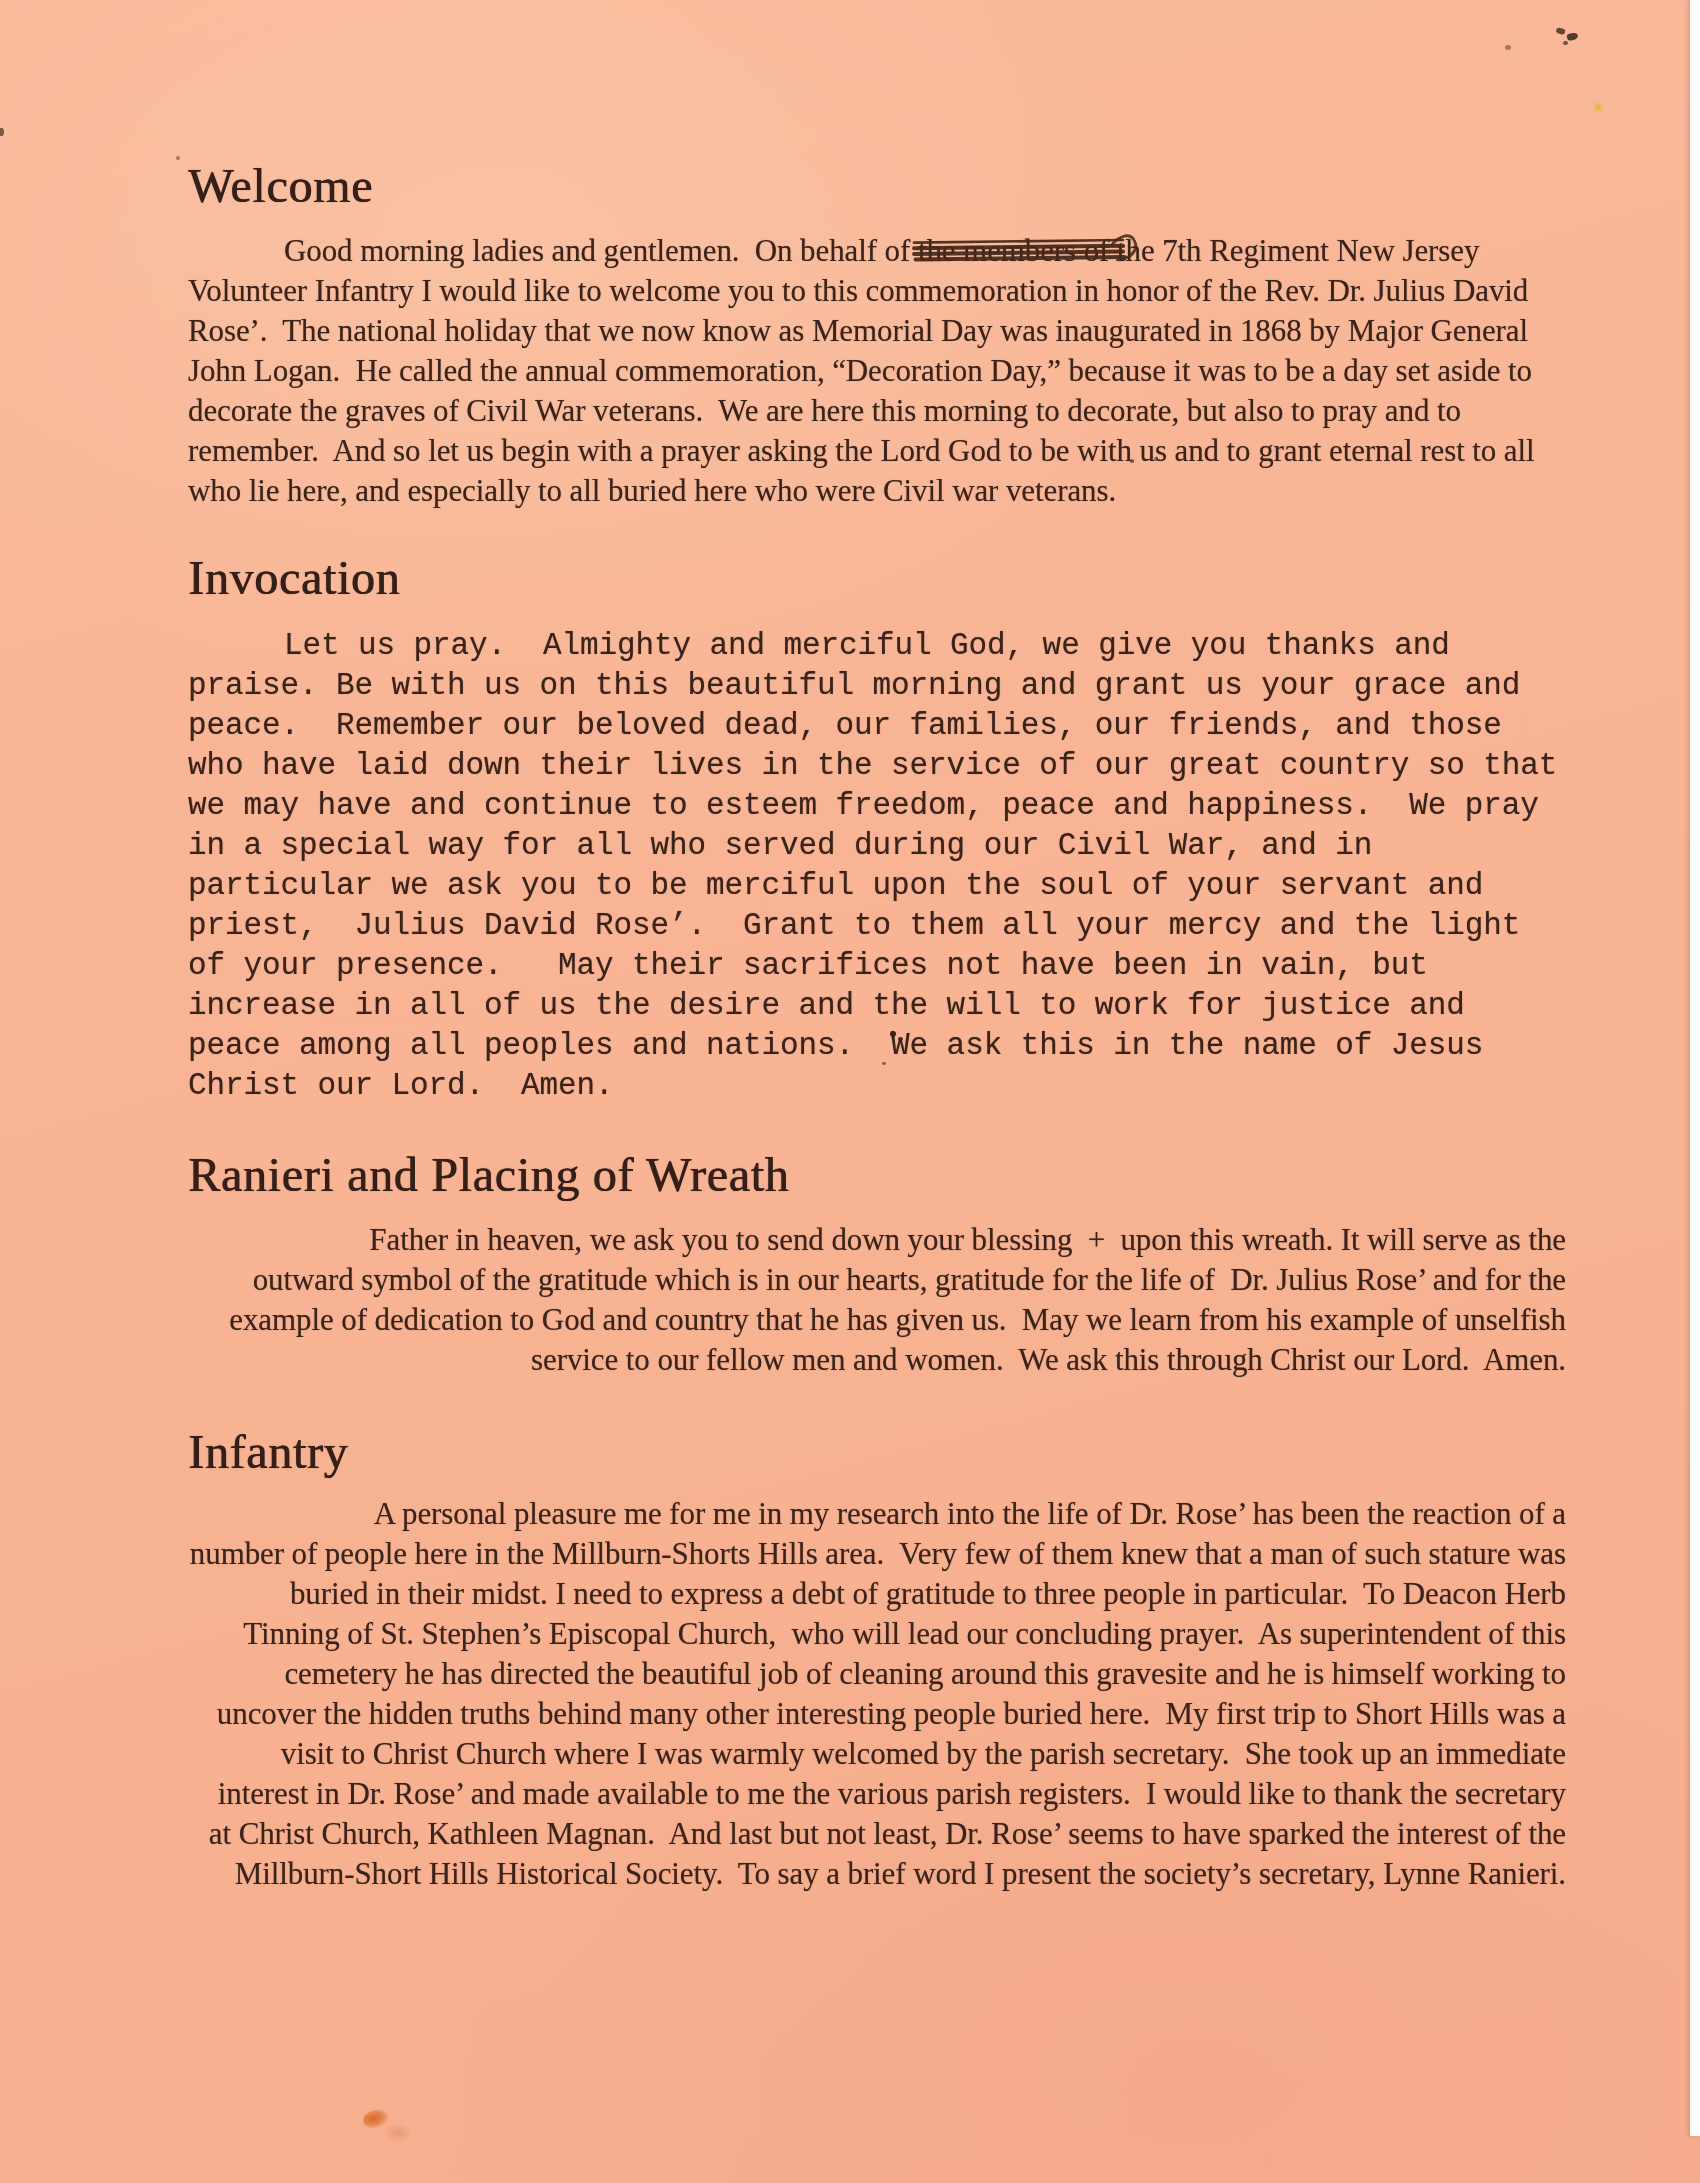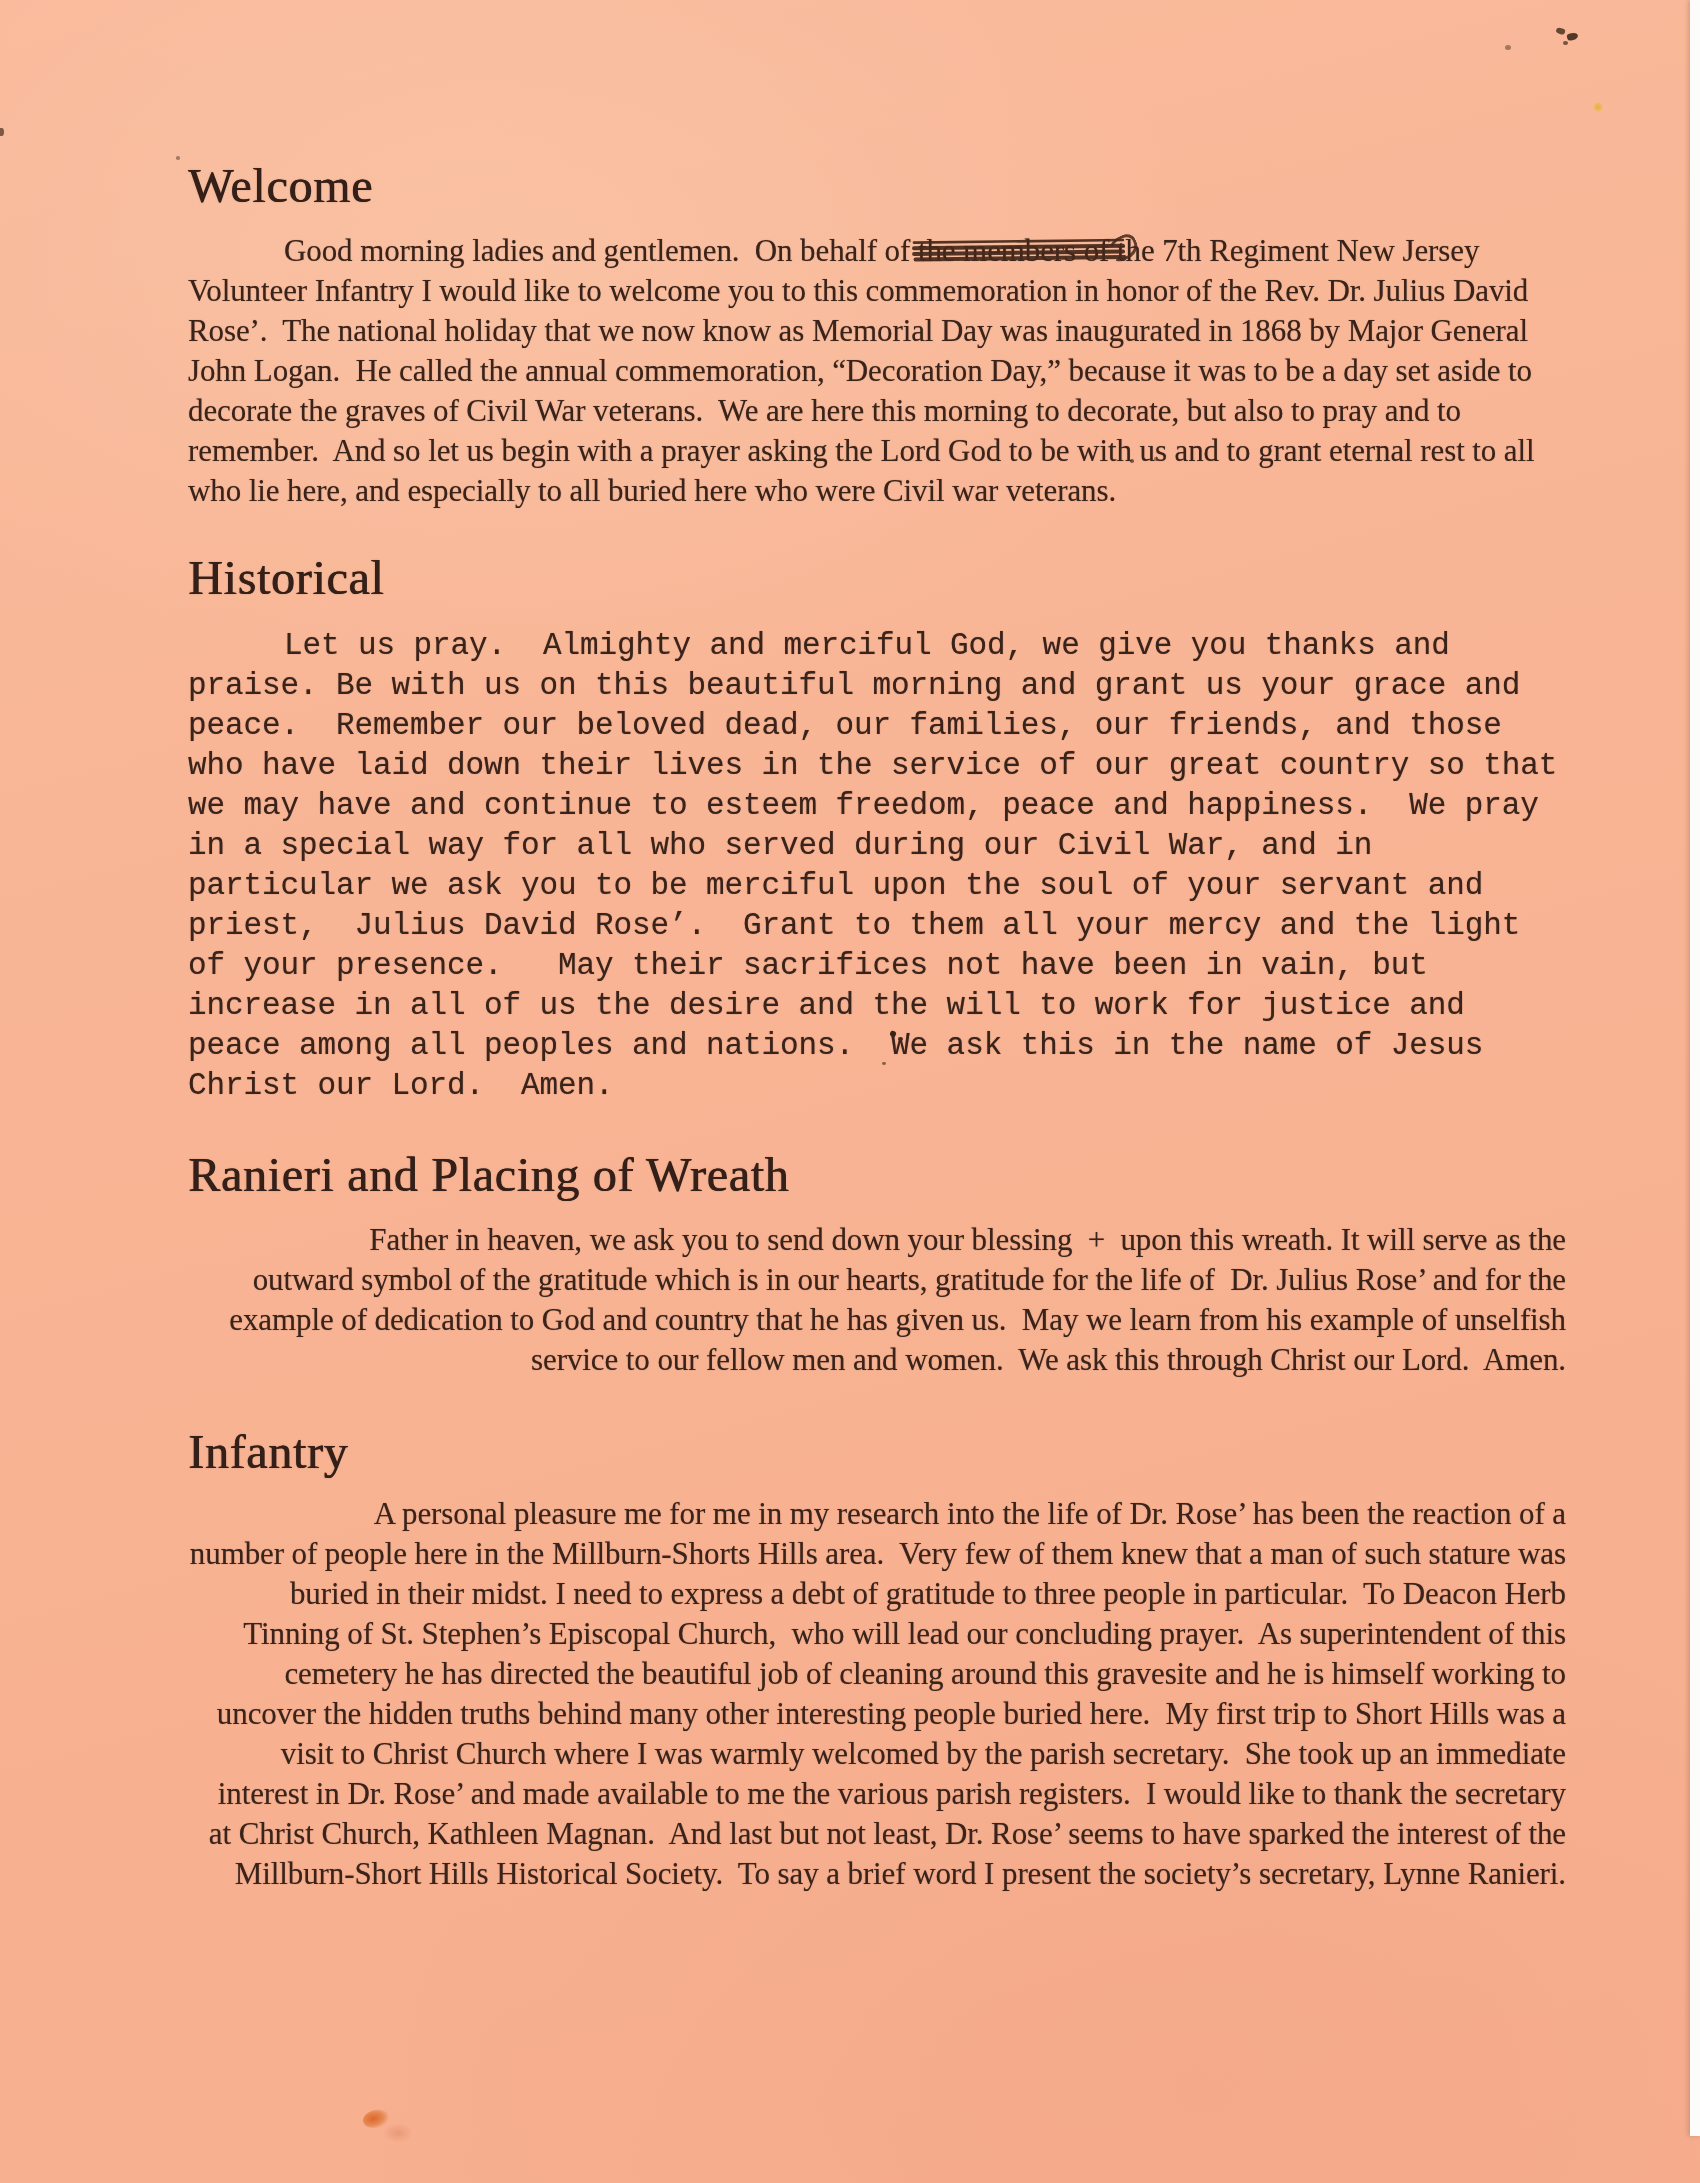--- a/index.html
+++ b/index.html
@@ -108,21 +108,21 @@
 <div class="page">
 
   <div class="text-col">
 
     <section id="sec-welcome">
       <h2 class="heading">Welcome</h2>
       <p class="bodytext"><span>Good morning ladies and gentlemen.  On behalf of </span><span class="struck">the members of </span><span>the 7th Regiment New Jersey Volunteer Infantry I would like to welcome you to this commemoration in honor of the Rev. Dr. Julius David Rose’.  The national holiday that we now know as Memorial Day was inaugurated in 1868 by Major General John Logan.  He called the annual commemoration, “Decoration Day,” because it was to be a day set aside to decorate the graves of Civil War veterans.  We are here this morning to decorate, but also to pray and to remember.  And so let us begin with a prayer asking the Lord God to be with us and to grant eternal rest to all who lie here, and especially to all buried here who were Civil war veterans.</span></p>
     </section>
 
     <section id="sec-invocation">
-      <h2 class="heading">Historical</h2>
+      <h2 class="heading">Invocation</h2>
       <p class="bodytext">Let us pray.  Almighty and merciful God, we give you thanks and praise. Be with us on this beautiful morning and grant us your grace and peace.  Remember our beloved dead, our families, our friends, and those who have laid down their lives in the service of our great country so that we may have and continue to esteem freedom, peace and happiness.  We pray in a special way for all who served during our Civil War, and in particular we ask you to be merciful upon the soul of your servant and priest,  Julius David Rose’.  Grant to them all your mercy and the light of your presence.   May their sacrifices not have been in vain, but increase in all of us the desire and the will to work for justice and peace among all peoples and nations.  We ask this in the name of Jesus Christ our Lord.  Amen.</p>
     </section>
 
     <section id="sec-blessing">
       <h2 class="heading">Ranieri and Placing of Wreath</h2>
       <p class="bodytext">Father in heaven, we ask you to send down your blessing  +  upon this wreath. It will serve as the outward symbol of the gratitude which is in our hearts, gratitude for the life of  Dr. Julius Rose’ and for the example of dedication to God and country that he has given us.  May we learn from his example of unselfish service to our fellow men and women.  We ask this through Christ our Lord.  Amen.</p>
     </section>
 
     <section id="sec-comment">
       <h2 class="heading">Infantry</h2>

